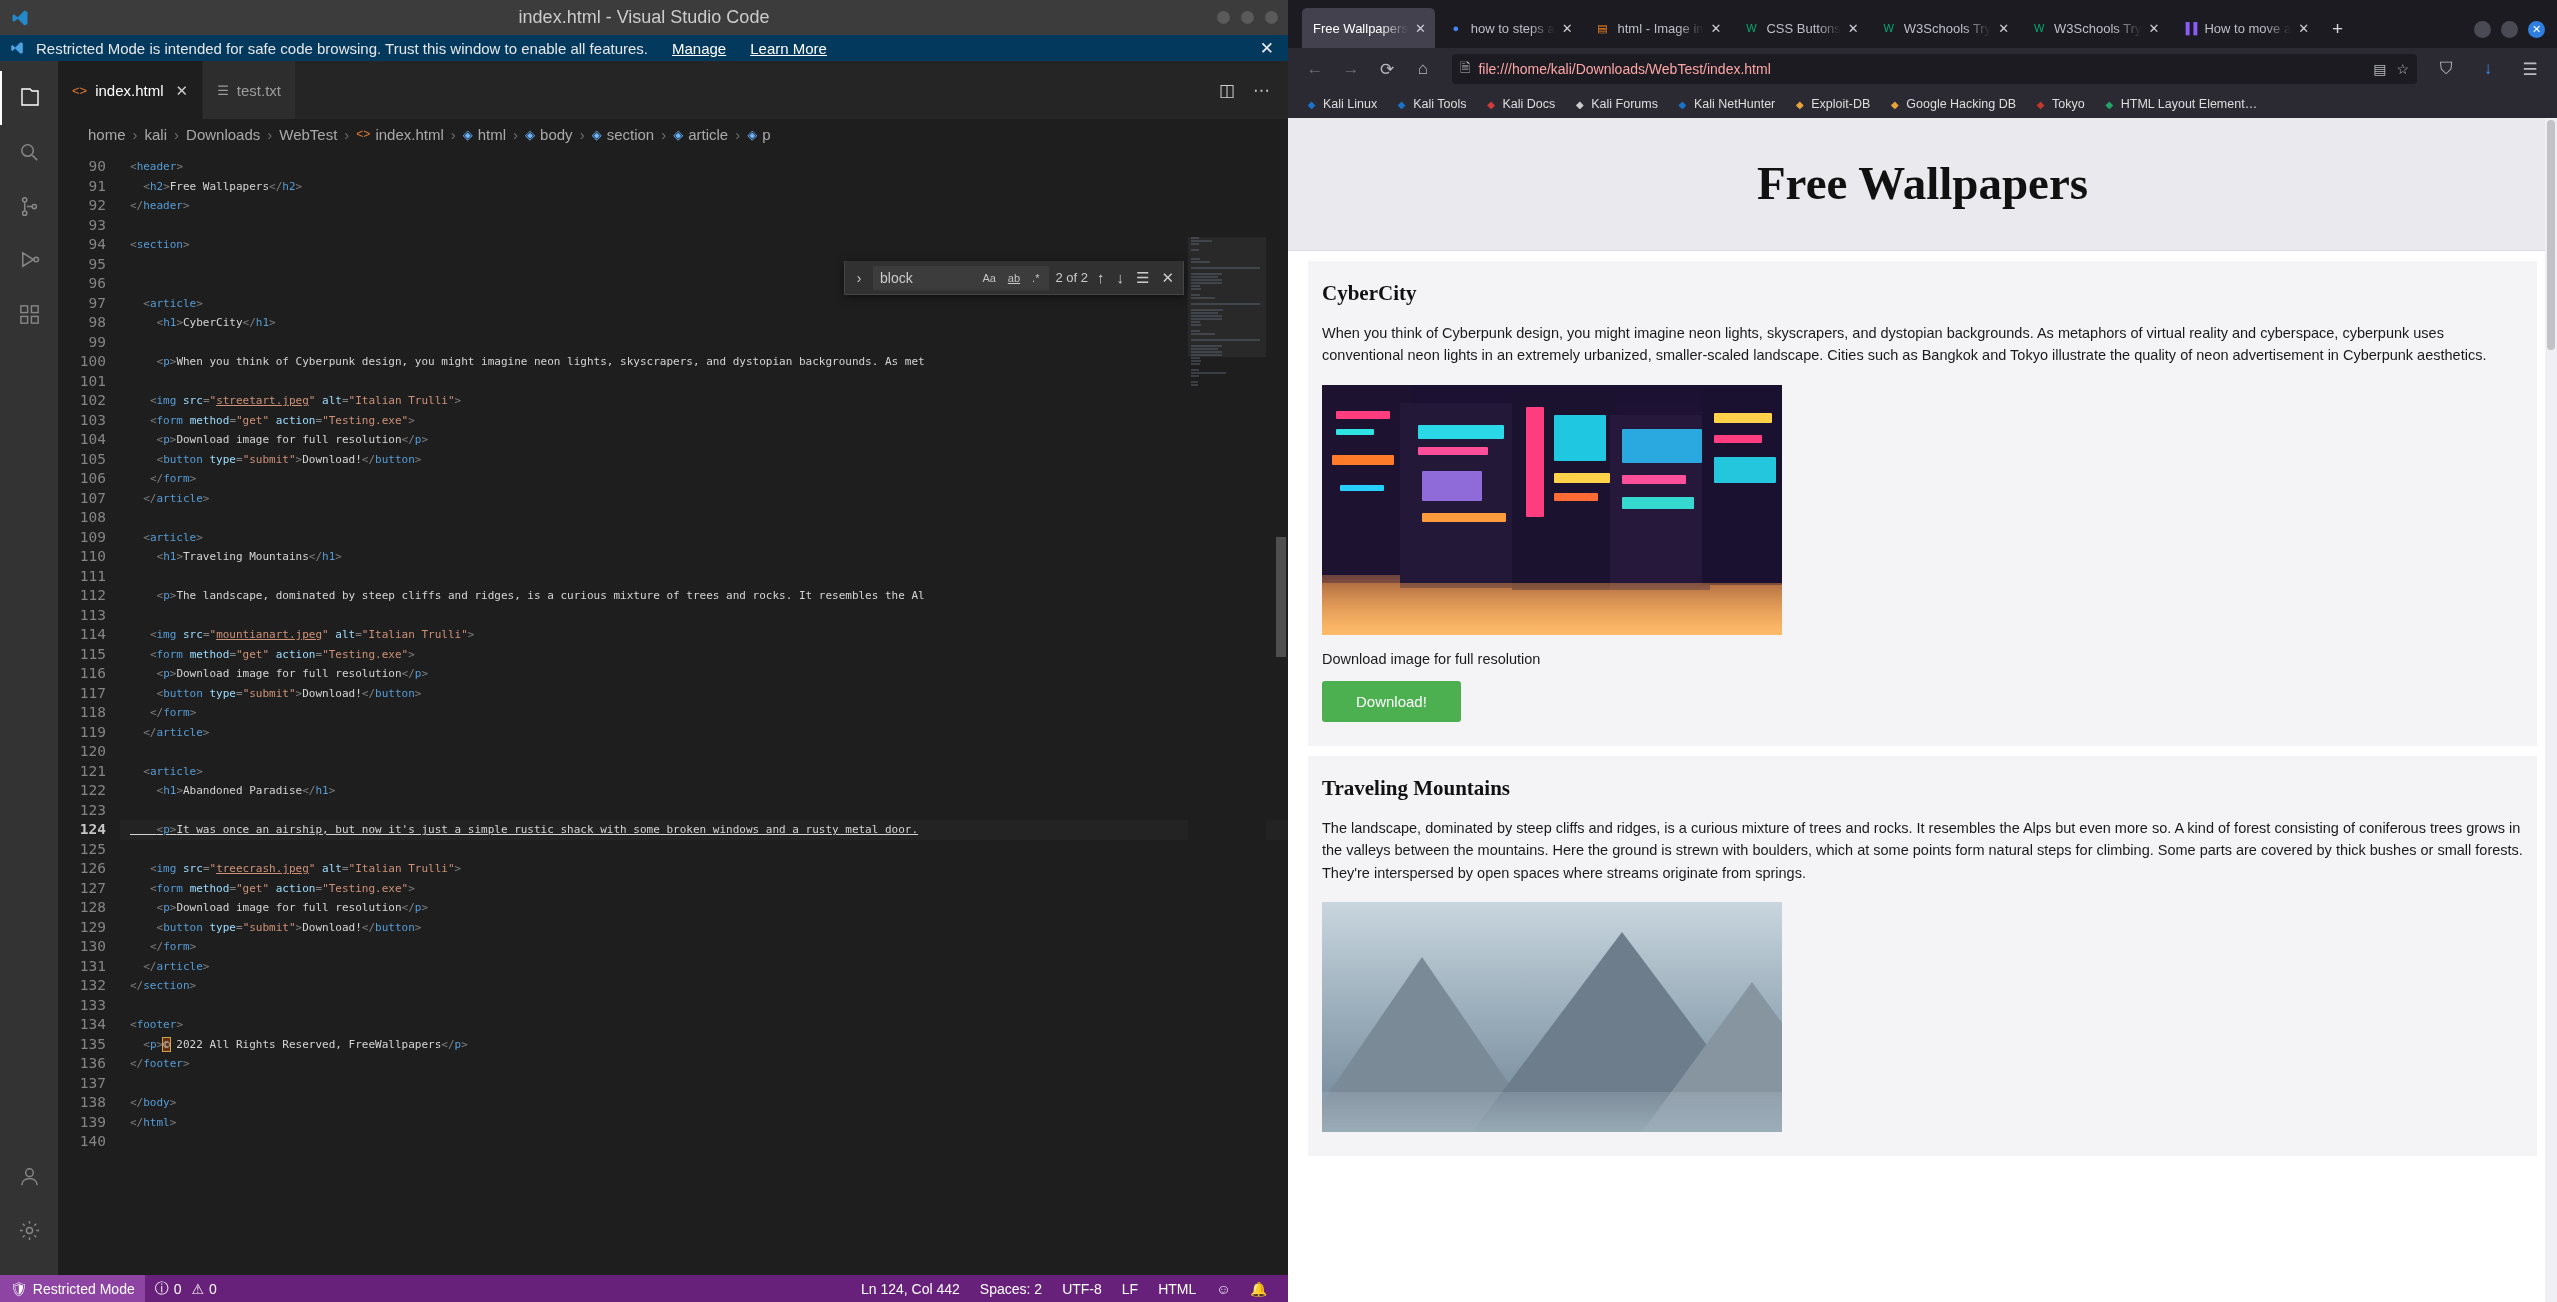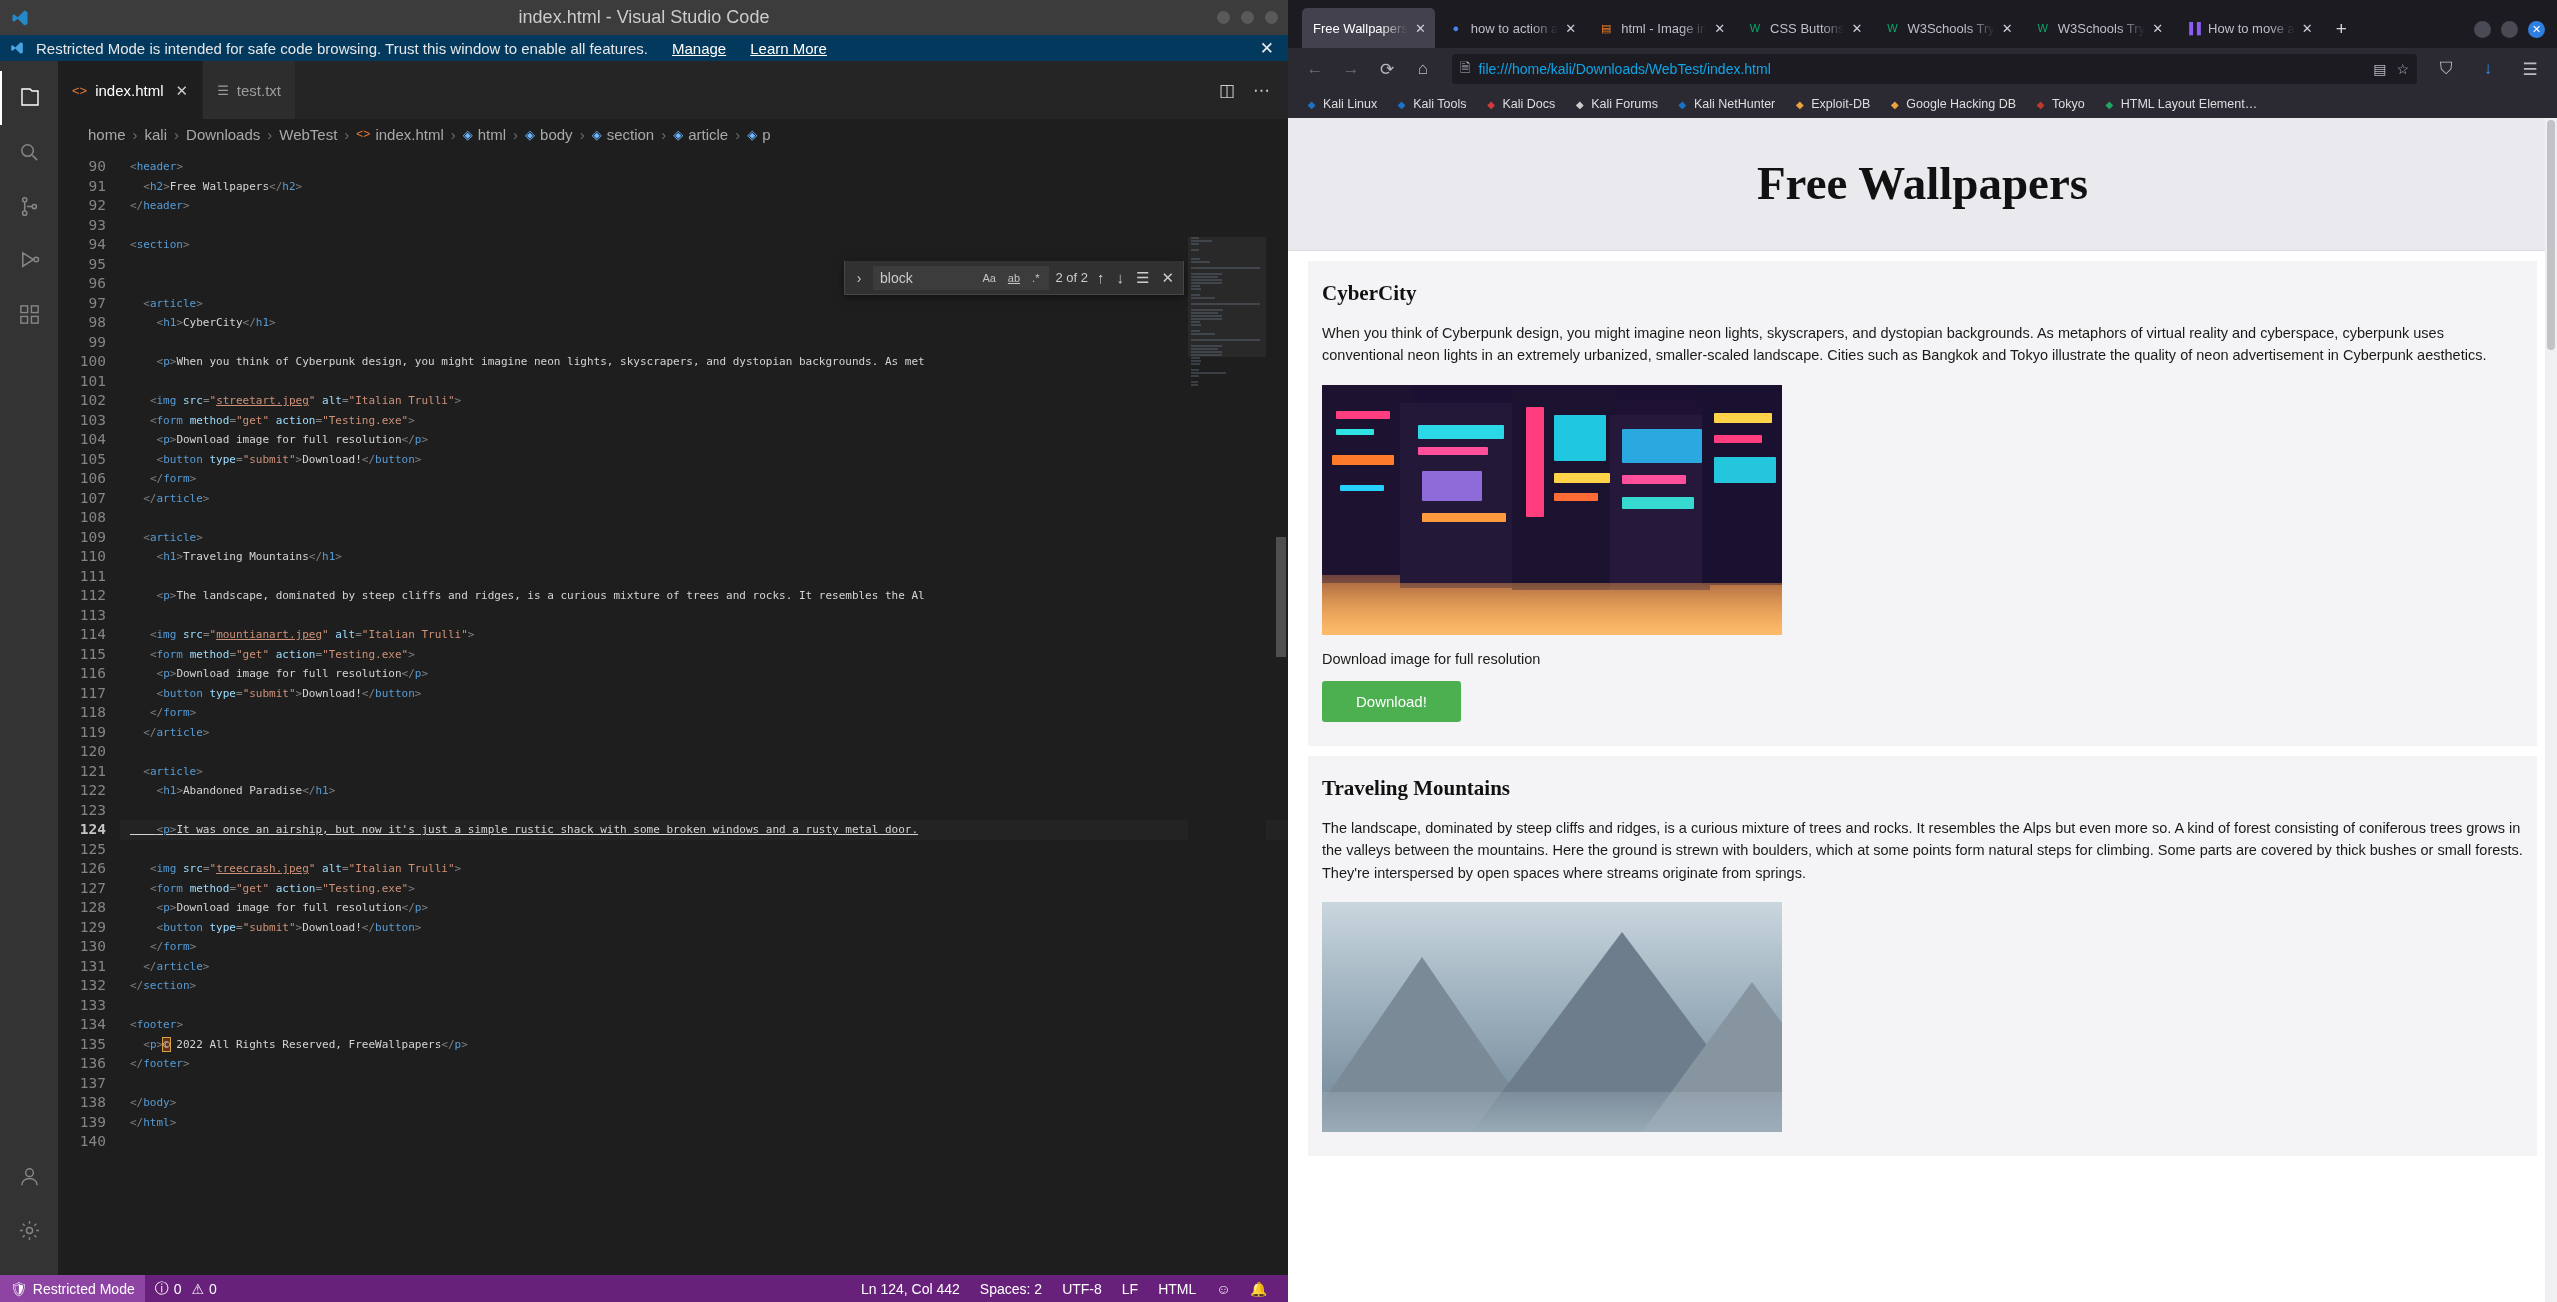--- a/index.html
+++ b/index.html
@@ -172,21 +172,21 @@
     height: 42px; background: #2b2a33; display: flex; align-items: center;
     padding: 0 12px; gap: 6px; flex-shrink: 0;
   }
   .nav-btn { width: 30px; height: 30px; display: flex; align-items: center; justify-content: center; color: #b9b9c3; font-size: 17px; border-radius: 4px; }
   .nav-btn.disabled { color: #6b6b76; }
   .urlbar {
     flex: 1; height: 30px; background: #1c1b22; border-radius: 4px;
     display: flex; align-items: center; padding: 0 8px; gap: 8px; margin: 0 8px;
   }
   .url-icon { color: #b9b9c3; font-size: 13px; }
-  .url-text { flex: 1; color: #0ea5e9; font-size: 14px; }
+  .url-text { flex: 1; color: #fca5a5; font-size: 14px; }
   .url-right { display: flex; align-items: center; gap: 10px; color: #b9b9c3; font-size: 14px; }
   .nav-right { display: flex; align-items: center; gap: 12px; }
 
   .br-bookmarks {
     height: 28px; background: #2b2a33; display: flex; align-items: center;
     padding: 0 10px; gap: 4px; flex-shrink: 0;
   }
   .bm { display: flex; align-items: center; gap: 5px; padding: 3px 7px; border-radius: 4px; color: #dededf; font-size: 12.5px; white-space: nowrap; }
   .bm-ico { width: 13px; height: 13px; display: flex; align-items: center; justify-content: center; font-size: 10px; border-radius: 2px; }
 
@@ -522,21 +522,21 @@
 
 <div class="browser">
 
   <div class="br-tabbar" id="brtabs">
       <div class="br-tab active">
         <span class="br-tab-label">Free Wallpapers</span>
         <span class="br-tab-close">✕</span>
       </div>
       <div class="br-tab">
         <span class="br-tab-favicon" style="color:#4285f4">●</span>
-        <span class="br-tab-label">how to action a</span>
+        <span class="br-tab-label">how to steps a</span>
         <span class="br-tab-close">✕</span>
       </div>
       <div class="br-tab">
         <span class="br-tab-favicon" style="color:#f48024">▤</span>
         <span class="br-tab-label">html - Image in</span>
         <span class="br-tab-close">✕</span>
       </div>
       <div class="br-tab">
         <span class="br-tab-favicon" style="color:#04aa6d">W</span>
         <span class="br-tab-label">CSS Buttons</span>

